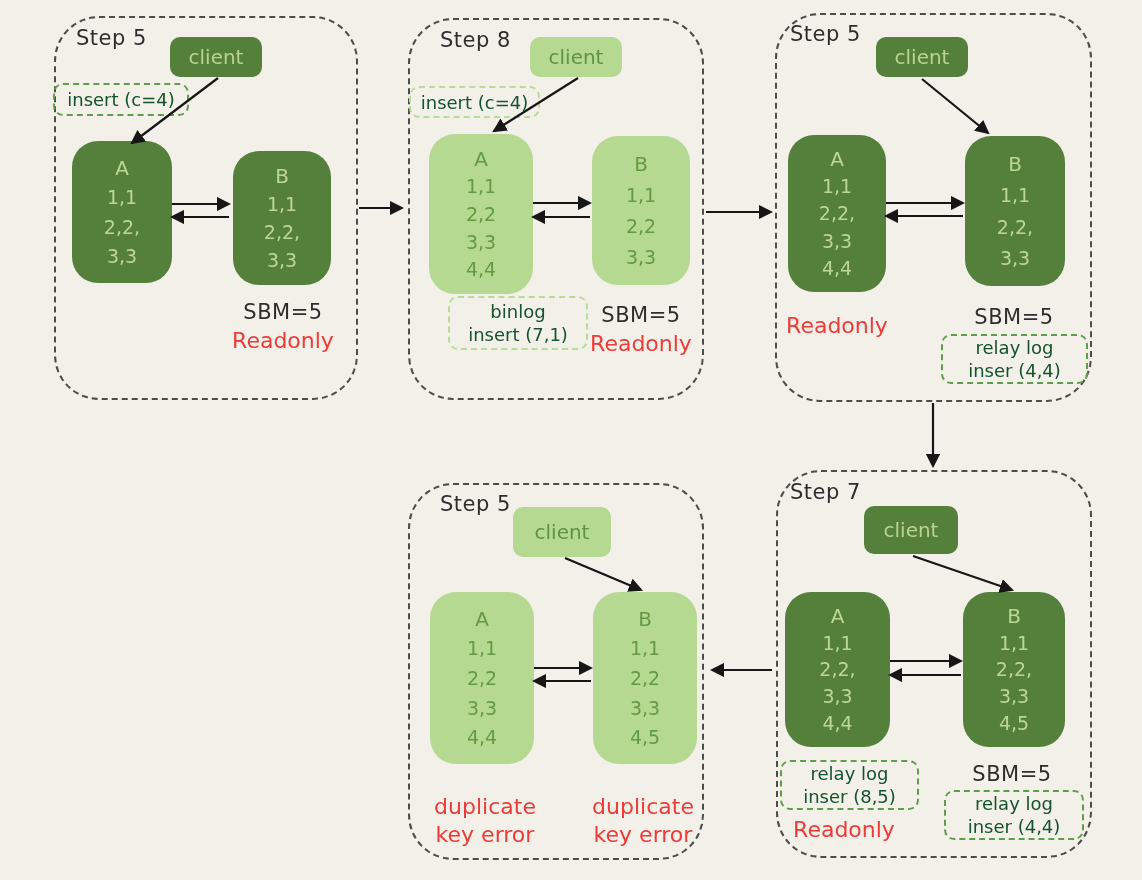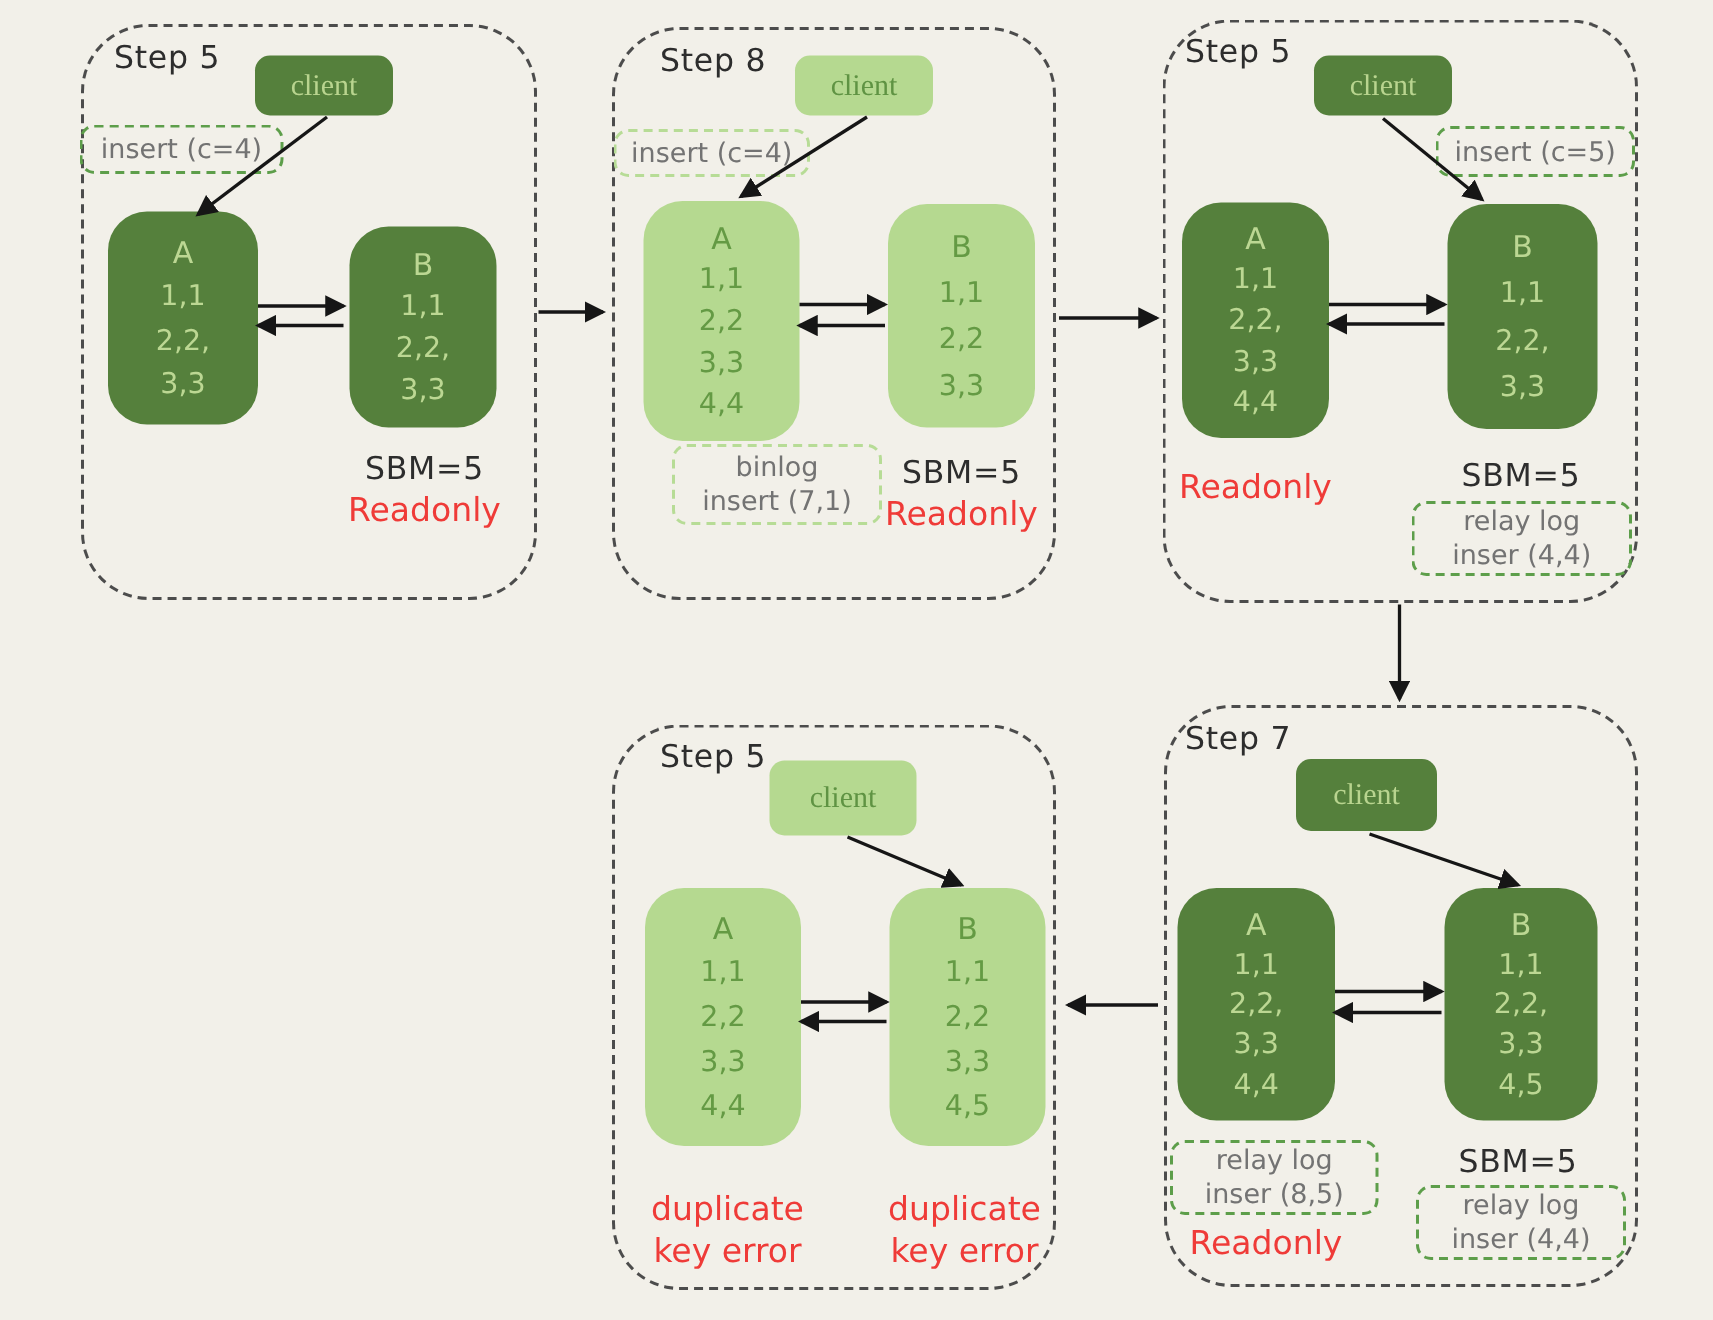--- a/index.html
+++ b/index.html
@@ -27,21 +27,20 @@
     letter-spacing: 0.5px;
   }
   .client {
     position: absolute;
     border-radius: 10px;
     display: flex;
     align-items: center;
     justify-content: center;
     font-size: 20px;
     box-sizing: border-box;
-    font-family: Liberation Serif, serif;
   }
   .client.dark { background: #55803c; color: #b9d48f; }
   .client.light { background: #b5d990; color: #5f9343; }
   .node {
     position: absolute;
     border-radius: 26px;
     display: flex;
     flex-direction: column;
     justify-content: space-evenly;
     align-items: center;
@@ -54,21 +53,21 @@
   .node-title { font-size: 20px; line-height: 1; }
   .node-row { font-size: 19px; line-height: 1; }
   .tag {
     position: absolute;
     border: 2px dashed #5d9e4a;
     border-radius: 10px;
     display: flex;
     flex-direction: column;
     align-items: center;
     justify-content: center;
-    color: #737373;
+    color: #14532d;
     font-size: 18px;
     line-height: 23px;
     box-sizing: border-box;
     background: transparent;
   }
   .tag.light-border { border-color: #b7dc96; }
   .text-note {
     position: absolute;
     color: #2d2d2d;
     font-size: 21px;
@@ -136,23 +135,20 @@
   <div class="tag light-border" style="left:448px;top:296px;width:140px;height:54px">
     <span>binlog</span>
     <span>insert (7,1)</span>
   </div>
   <div class="text-note" style="left:590px;top:303px;width:102px">SBM=5</div>
   <div class="red-note" style="left:588px;top:330px;width:106px">Readonly</div>
 
   <div class="step-box" style="left:775px;top:13px;width:317px;height:389px"></div>
   <div class="step-title" style="left:790px;top:22px">Step 5</div>
   <div class="client dark" style="left:876px;top:37px;width:92px;height:40px">client</div>
-  <div class="tag" style="left:957px;top:84px;width:133px;height:34px">
-    <span>insert (c=5)</span>
-  </div>
   <div class="node dark" style="left:788px;top:135px;width:98px;height:157px">
     <div class="node-title">A</div>
     <div class="node-row">1,1</div>
     <div class="node-row">2,2,</div>
     <div class="node-row">3,3</div>
     <div class="node-row">4,4</div>
   </div>
   <div class="node dark" style="left:965px;top:136px;width:100px;height:150px">
     <div class="node-title">B</div>
     <div class="node-row">1,1</div>

